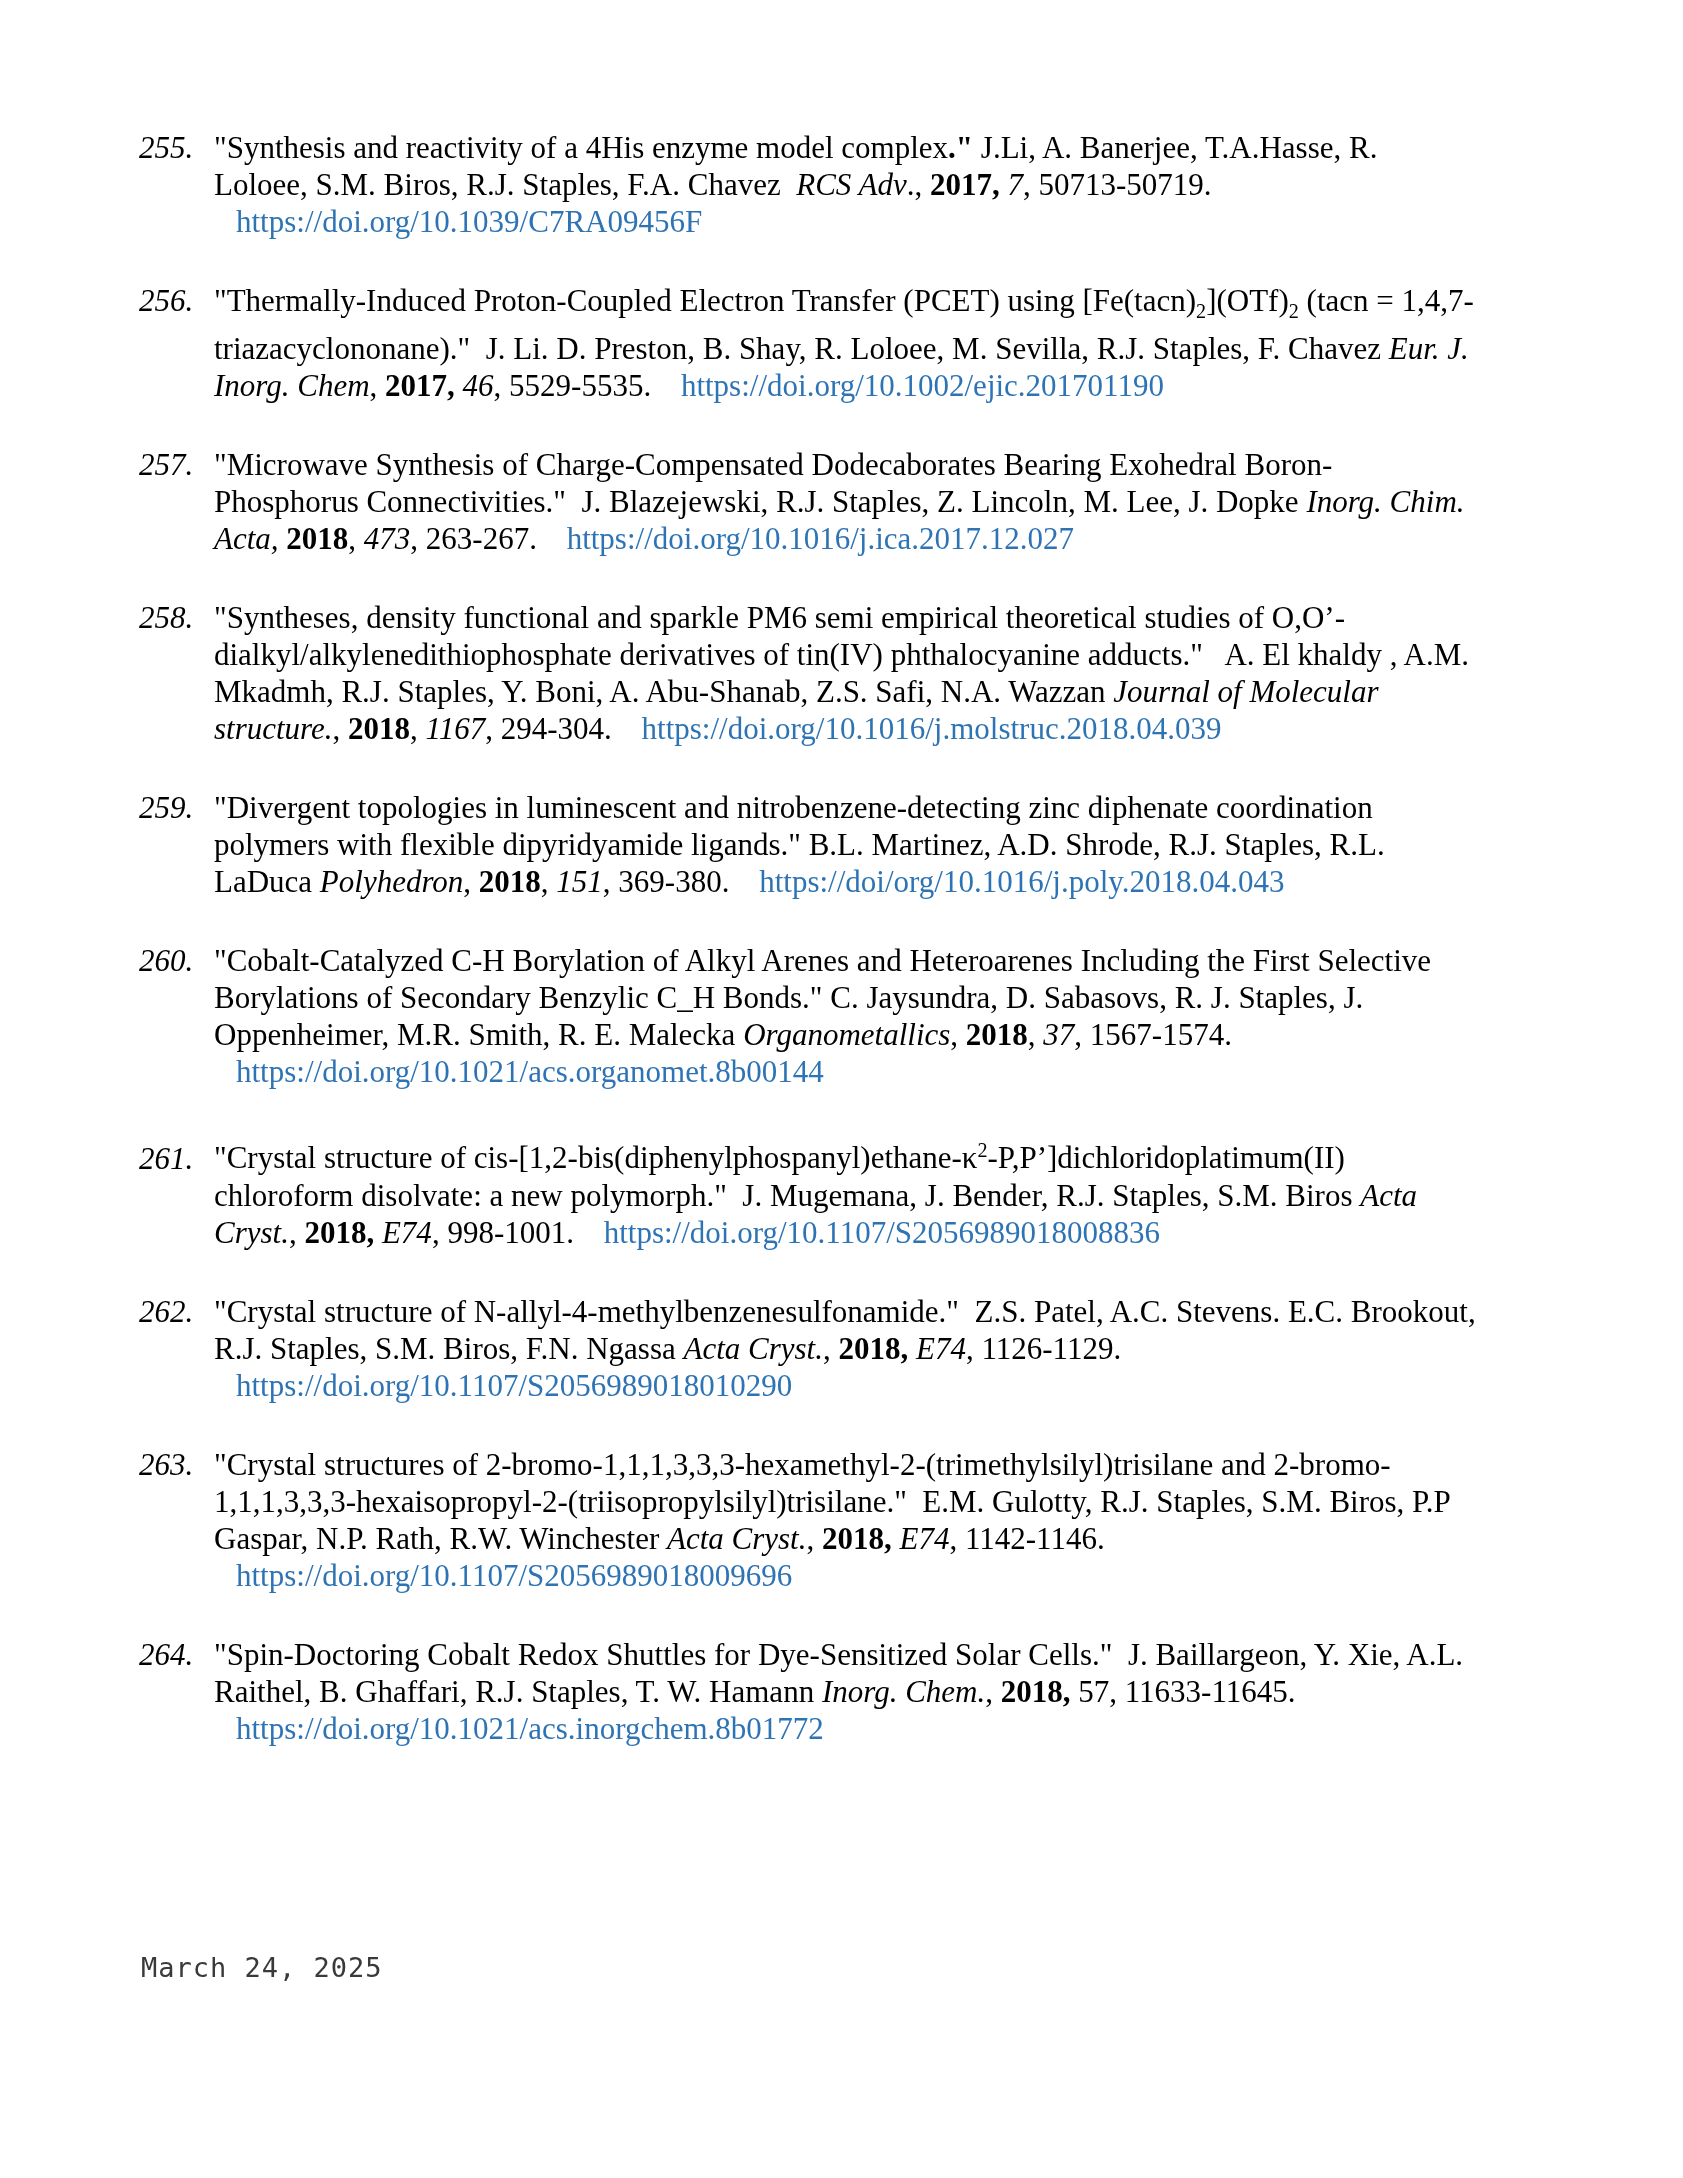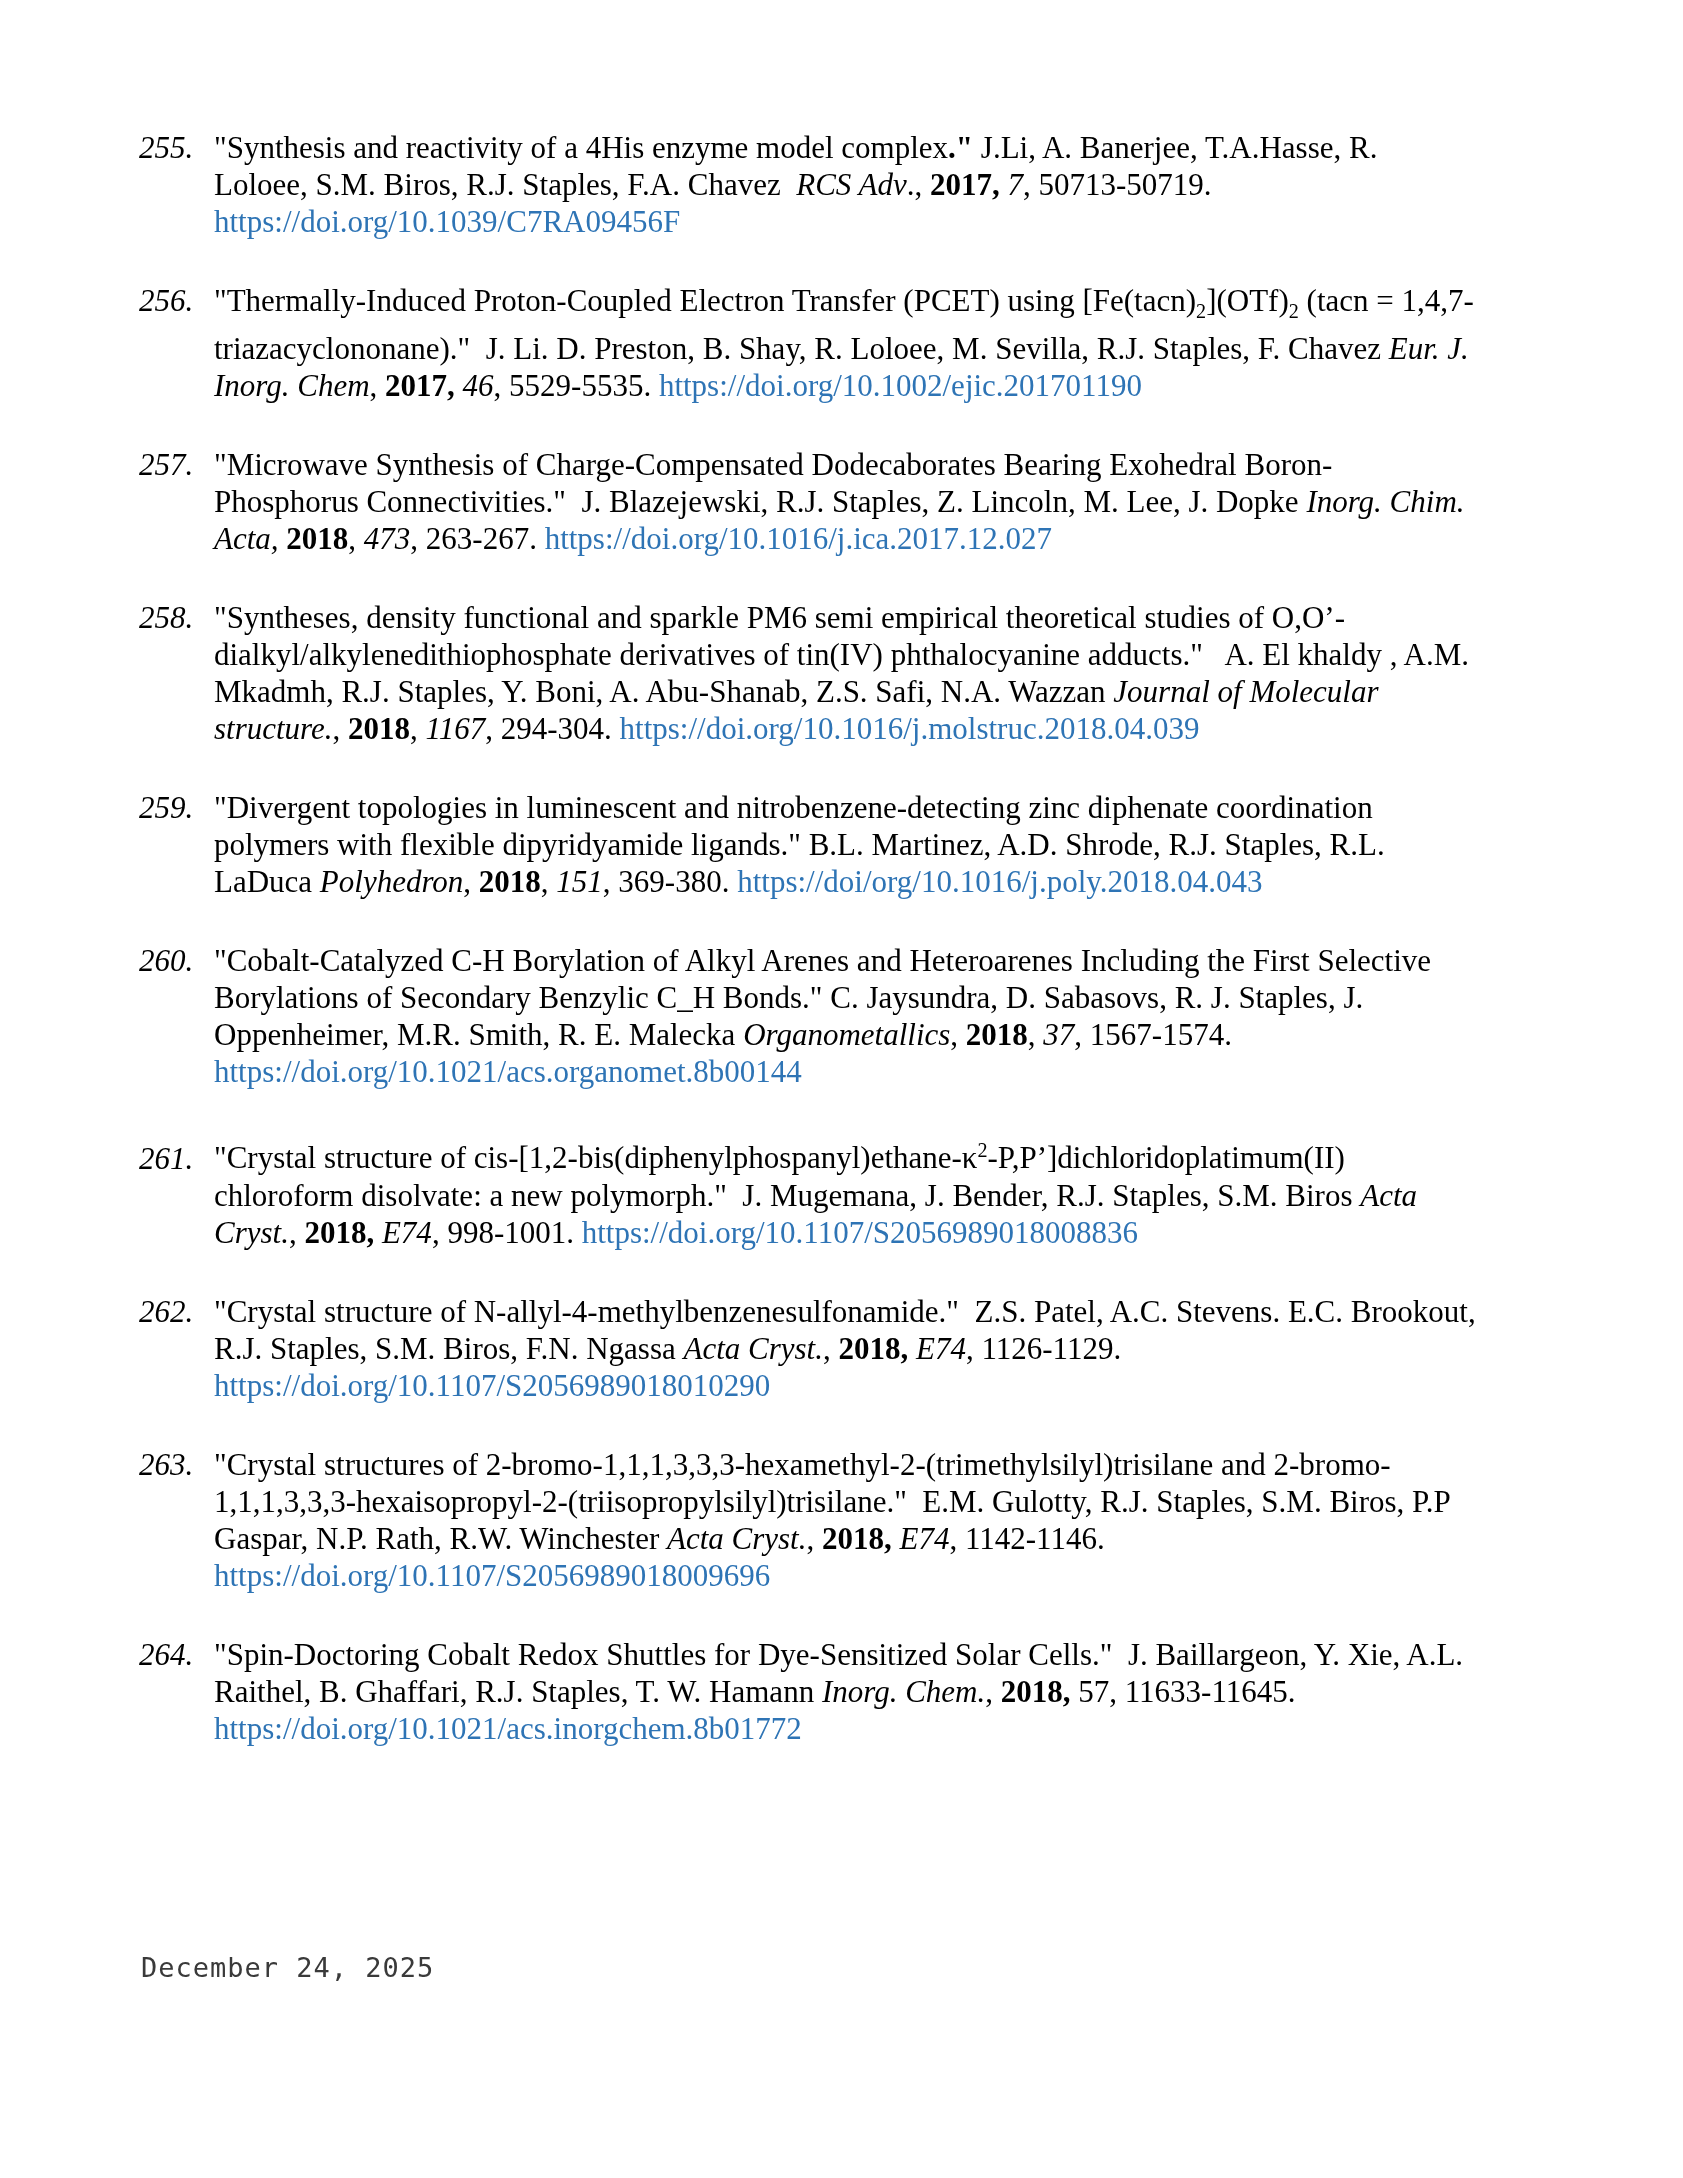--- a/index.html
+++ b/index.html
@@ -31,21 +31,21 @@
   }
   .ref .num {
     display: inline-block;
     width: 75px;
     text-indent: 0;
     font-style: italic;
   }
   .seg.n { font-style: normal; }
   .seg.i { font-style: italic; }
   .seg.b { font-weight: bold; }
-  .seg.a { color: var(--link-color, #2e74b5); text-decoration: none; cursor: pointer; }
+  .seg.a { color: var(--link-color, #2e74b5); text-decoration: none; cursor: pointer; margin-left: 22px; }
   .seg.sub { vertical-align: sub; font-size: 0.65em; }
   .seg.sup { vertical-align: super; font-size: 0.65em; }
   .footer {
     position: absolute;
     left: 141px;
     top: 1952px;
     font-family: "DejaVu Sans Mono", monospace;
     font-size: 27px;
     color: #3a3a3a;
     letter-spacing: 1px;
@@ -60,15 +60,15 @@
       <li class="ref"><span class="num">256.</span><span class="seg n">"Thermally-Induced Proton-Coupled Electron Transfer (PCET) using [Fe(tacn)</span><span class="seg sub">2</span><span class="seg n">](OTf)</span><span class="seg sub">2</span><span class="seg n"> (tacn = 1,4,7-triazacyclononane)."  J. Li. D. Preston, B. Shay, R. Loloee, M. Sevilla, R.J. Staples, F. Chavez </span><span class="seg i">Eur. J. Inorg. Chem</span><span class="seg n">, </span><span class="seg b">2017,</span><span class="seg n"> </span><span class="seg i">46</span><span class="seg n">, 5529-5535. </span><a class="seg a">https://doi.org/10.1002/ejic.201701190</a></li>
       <li class="ref"><span class="num">257.</span><span class="seg n">"Microwave Synthesis of Charge-Compensated Dodecaborates Bearing Exohedral Boron-Phosphorus Connectivities."  J. Blazejewski, R.J. Staples, Z. Lincoln, M. Lee, J. Dopke </span><span class="seg i">Inorg. Chim. Acta,</span><span class="seg n"> </span><span class="seg b">2018</span><span class="seg n">, </span><span class="seg i">473</span><span class="seg n">, 263-267. </span><a class="seg a">https://doi.org/10.1016/j.ica.2017.12.027</a></li>
       <li class="ref"><span class="num">258.</span><span class="seg n">"Syntheses, density functional and sparkle PM6 semi empirical theoretical studies of O,O’-dialkyl/alkylenedithiophosphate derivatives of tin(IV) phthalocyanine adducts."   A. El khaldy , A.M. Mkadmh, R.J. Staples, Y. Boni, A. Abu-Shanab, Z.S. Safi, N.A. Wazzan </span><span class="seg i">Journal of Molecular structure.</span><span class="seg n">, </span><span class="seg b">2018</span><span class="seg n">, </span><span class="seg i">1167</span><span class="seg n">, 294-304. </span><a class="seg a">https://doi.org/10.1016/j.molstruc.2018.04.039</a></li>
       <li class="ref"><span class="num">259.</span><span class="seg n">"Divergent topologies in luminescent and nitrobenzene-detecting zinc diphenate coordination polymers with flexible dipyridyamide ligands." B.L. Martinez, A.D. Shrode, R.J. Staples, R.L. LaDuca </span><span class="seg i">Polyhedron</span><span class="seg n">, </span><span class="seg b">2018</span><span class="seg n">, </span><span class="seg i">151</span><span class="seg n">, 369-380. </span><a class="seg a">https://doi/org/10.1016/j.poly.2018.04.043</a></li>
       <li class="ref"><span class="num">260.</span><span class="seg n">"Cobalt-Catalyzed C-H Borylation of Alkyl Arenes and Heteroarenes Including the First Selective Borylations of Secondary Benzylic C_H Bonds." C. Jaysundra, D. Sabasovs, R. J. Staples, J. Oppenheimer, M.R. Smith, R. E. Malecka </span><span class="seg i">Organometallics</span><span class="seg n">, </span><span class="seg b">2018</span><span class="seg n">, </span><span class="seg i">37</span><span class="seg n">, 1567-1574. </span><a class="seg a">https://doi.org/10.1021/acs.organomet.8b00144</a></li>
       <li class="ref"><span class="num">261.</span><span class="seg n">"Crystal structure of cis-[1,2-bis(diphenylphospanyl)ethane-κ</span><span class="seg sup">2</span><span class="seg n">-P,P’]dichloridoplatimum(II) chloroform disolvate: a new polymorph."  J. Mugemana, J. Bender, R.J. Staples, S.M. Biros </span><span class="seg i">Acta Cryst.</span><span class="seg n">, </span><span class="seg b">2018,</span><span class="seg n"> </span><span class="seg i">E74</span><span class="seg n">, 998-1001. </span><a class="seg a">https://doi.org/10.1107/S2056989018008836</a></li>
       <li class="ref"><span class="num">262.</span><span class="seg n">"Crystal structure of N-allyl-4-methylbenzenesulfonamide."  Z.S. Patel, A.C. Stevens. E.C. Brookout, R.J. Staples, S.M. Biros, F.N. Ngassa </span><span class="seg i">Acta Cryst.</span><span class="seg n">, </span><span class="seg b">2018,</span><span class="seg n"> </span><span class="seg i">E74</span><span class="seg n">, 1126-1129. </span><a class="seg a">https://doi.org/10.1107/S2056989018010290</a></li>
       <li class="ref"><span class="num">263.</span><span class="seg n">"Crystal structures of 2-bromo-1,1,1,3,3,3-hexamethyl-2-(trimethylsilyl)trisilane and 2-bromo-1,1,1,3,3,3-hexaisopropyl-2-(triisopropylsilyl)trisilane."  E.M. Gulotty, R.J. Staples, S.M. Biros, P.P Gaspar, N.P. Rath, R.W. Winchester </span><span class="seg i">Acta Cryst.</span><span class="seg n">, </span><span class="seg b">2018,</span><span class="seg n"> </span><span class="seg i">E74</span><span class="seg n">, 1142-1146. </span><a class="seg a">https://doi.org/10.1107/S2056989018009696</a></li>
       <li class="ref"><span class="num">264.</span><span class="seg n">"Spin-Doctoring Cobalt Redox Shuttles for Dye-Sensitized Solar Cells."  J. Baillargeon, Y. Xie, A.L. Raithel, B. Ghaffari, R.J. Staples, T. W. Hamann </span><span class="seg i">Inorg. Chem.</span><span class="seg n">, </span><span class="seg b">2018,</span><span class="seg n"> 57, 11633-11645. </span><a class="seg a">https://doi.org/10.1021/acs.inorgchem.8b01772</a></li>
     </ol>
-  <div class="footer">December 24, 2025</div>
+  <div class="footer">March 24, 2025</div>
 </div>
 
 
 </body></html>

